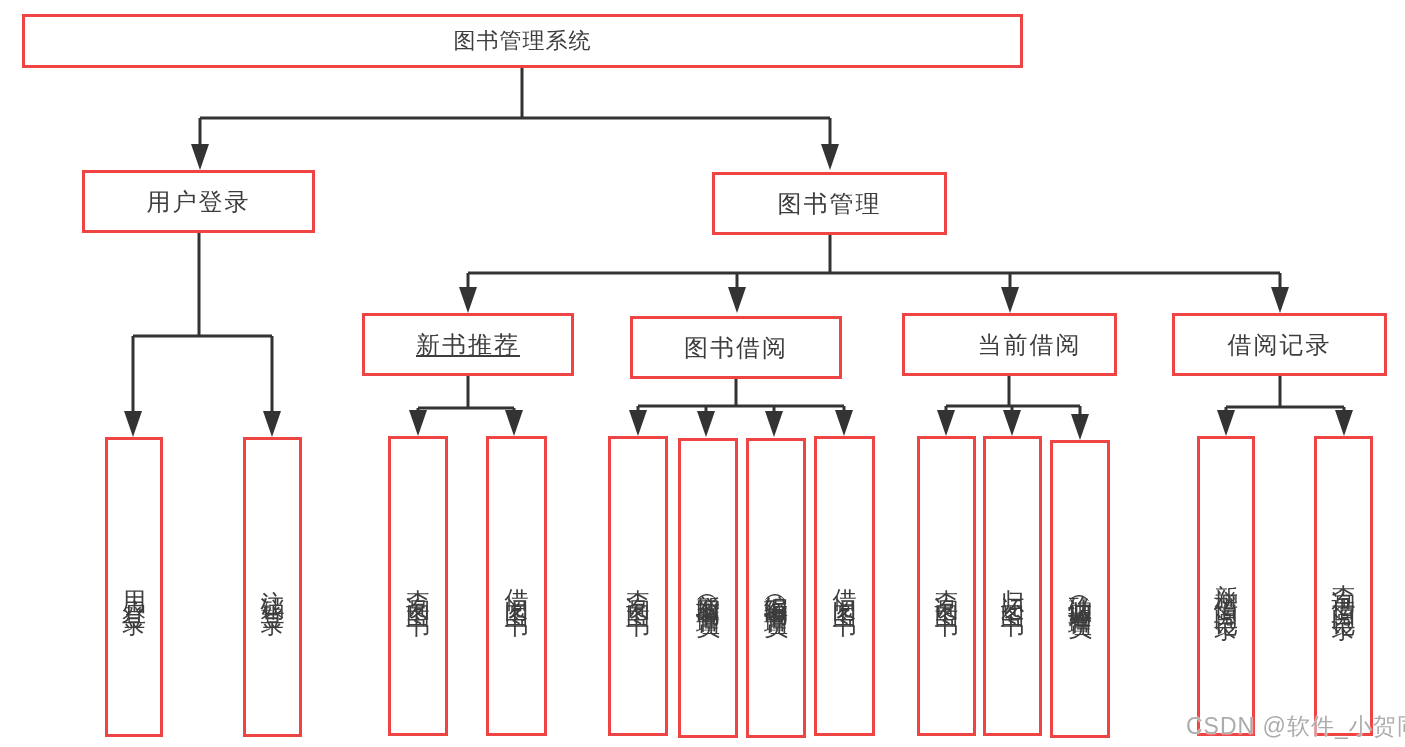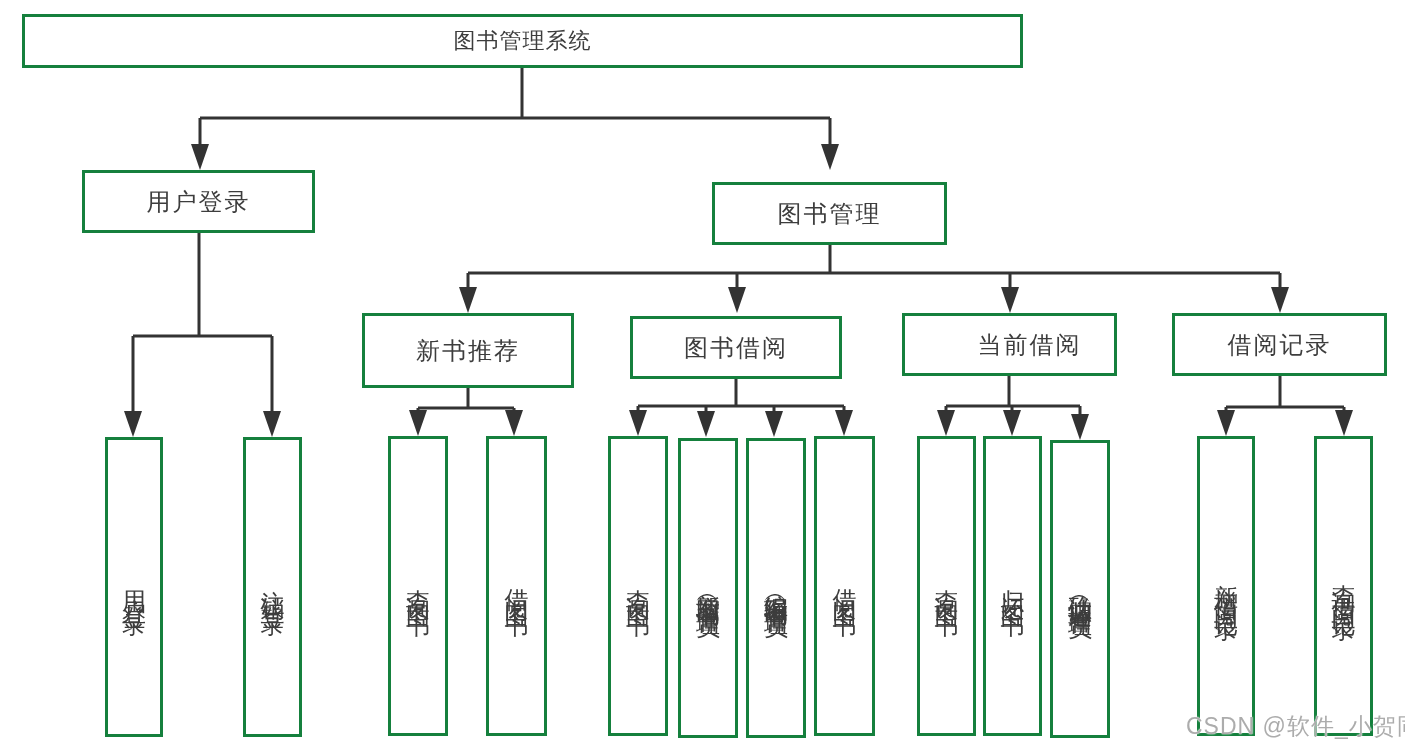--- a/index.html
+++ b/index.html
@@ -17,21 +17,21 @@
   .connectors {
     position: absolute;
     left: 0; top: 0;
     width: 1405px; height: 747px;
     z-index: 1;
   }
   .box {
     position: absolute;
     box-sizing: border-box;
     background: #ffffff;
-    border: 3px solid #15803d;
+    border: 3px solid #ef4444;
     display: flex;
     align-items: center;
     justify-content: center;
     color: #3d3d3d;
     z-index: 2;
     text-align: center;
   }
   .h-box {
     font-size: 24px;
     letter-spacing: 2px;
@@ -103,23 +103,23 @@
       <polygon points="1012,436 1003,410 1021,410"></polygon>
       <polygon points="1080,440 1071,414 1089,414"></polygon>
       <polygon points="1226,436 1217,410 1235,410"></polygon>
       <polygon points="1344,436 1335,410 1353,410"></polygon>
     </g>
   </svg>
 
   <div class="box h-box root-box" style="left:22px; top:14px; width:1001px; height:54px;">图书管理系统</div>
 
   <div class="box h-box" style="left:82px; top:170px; width:233px; height:63px;">用户登录</div>
-  <div class="box h-box" style="left:712px; top:182px; width:235px; height:63px;">图书管理</div>
+  <div class="box h-box" style="left:712px; top:172px; width:235px; height:63px;">图书管理</div>
 
-  <div class="box h-box" style="left:362px; top:313px; width:212px; height:75px;">新书推荐</div>
+  <div class="box h-box" style="left:362px; top:313px; width:212px; height:63px;text-decoration:underline;">新书推荐</div>
   <div class="box h-box" style="left:630px; top:316px; width:212px; height:63px;">图书借阅</div>
   <div class="box h-box" style="left:902px; top:313px; width:215px; height:63px;padding-left:40px;">当前借阅</div>
   <div class="box h-box" style="left:1172px; top:313px; width:215px; height:63px;">借阅记录</div>
 
   <div class="box v-box v-short" style="left:105px; top:437px; width:58px; height:300px;">用户登录</div>
   <div class="box v-box v-short" style="left:243px; top:437px; width:59px; height:300px;">注销登录</div>
 
   <div class="box v-box v-short" style="left:388px; top:436px; width:60px; height:300px;">查询图书</div>
   <div class="box v-box v-short" style="left:486px; top:436px; width:61px; height:300px;">借阅图书</div>
 

